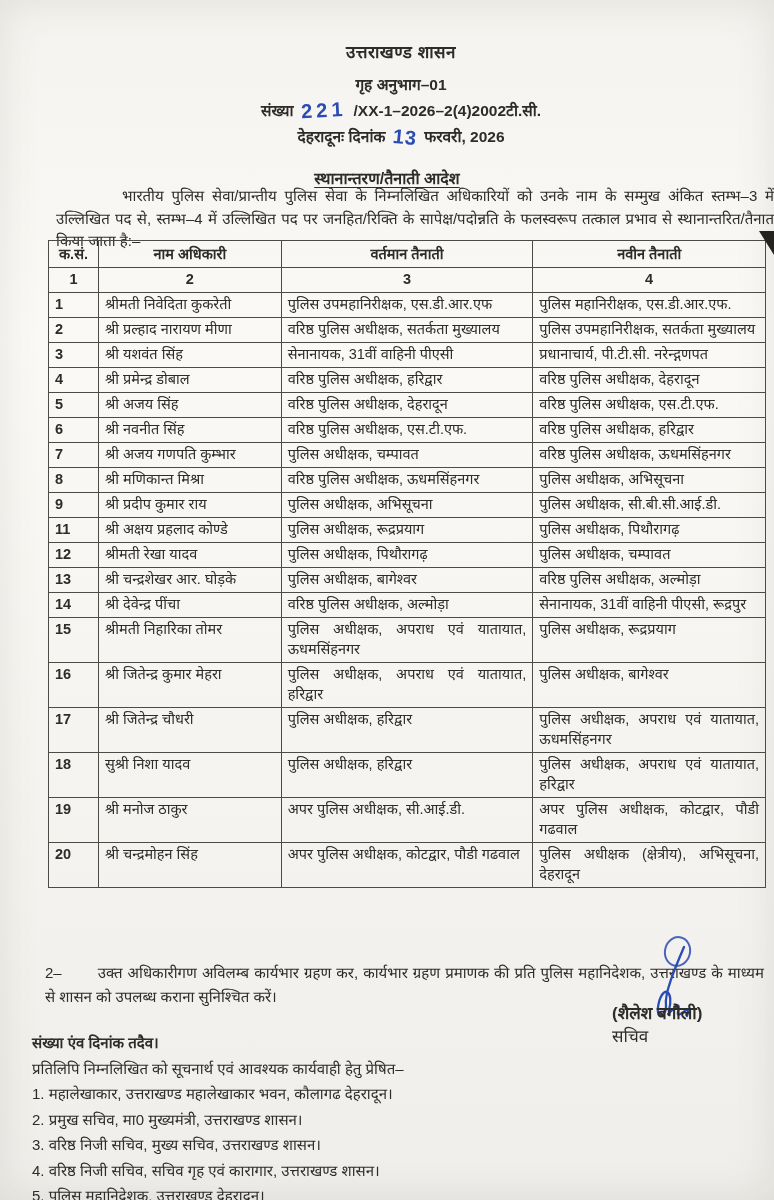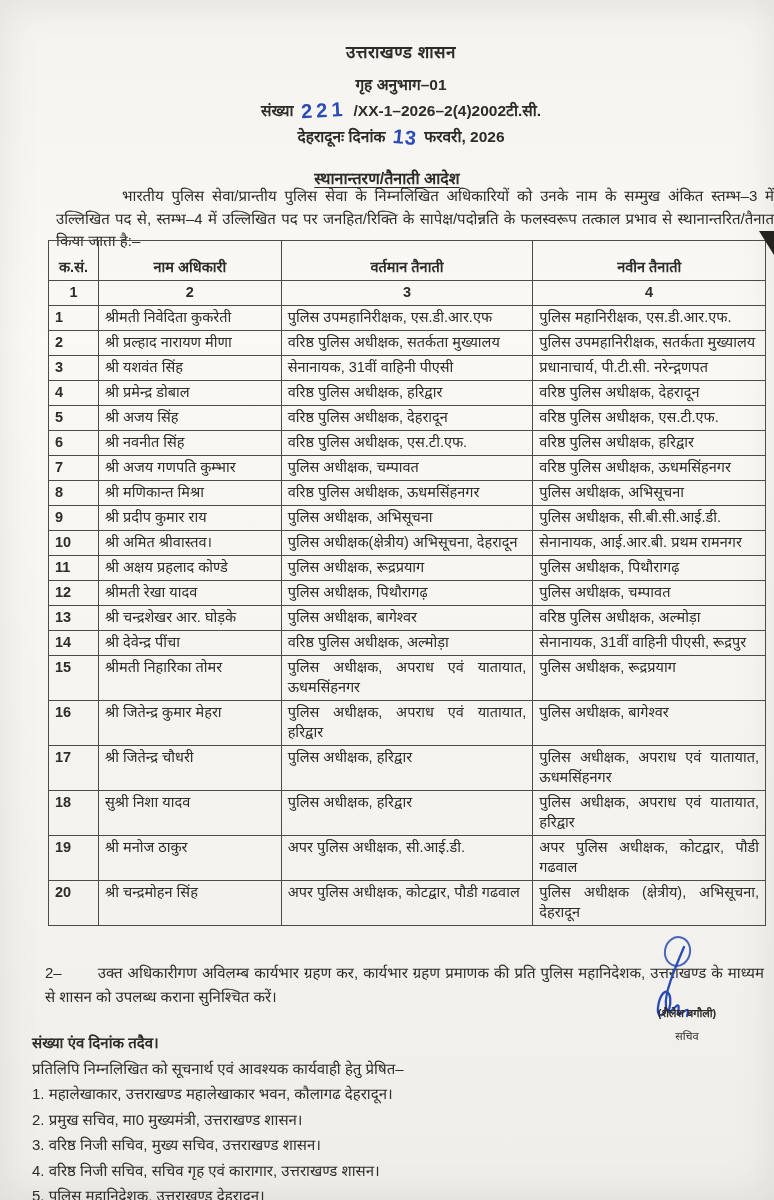--- a/index.html
+++ b/index.html
@@ -45,38 +45,38 @@
   table.transfer{
     position:absolute;top:240px;left:48px;width:718px;
     border-collapse:collapse;
     font-size:14.5px;line-height:20px;
   }
   table.transfer th,table.transfer td{
     border:1.4px solid #4e4b46;
     padding:1px 6px 3px 6px;
     vertical-align:top;
   }
-  table.transfer th{font-weight:bold;text-align:center;padding-top:16px;}
+  table.transfer th{font-weight:bold;text-align:center;padding-top:3px;}
   .colnum td{text-align:center;font-weight:bold;padding:0 6px 1px;}
   td.c-sn{padding-left:10px;font-weight:bold;}
   td.c-name{padding-left:16px;}
   td.c-cur,td.c-new{text-align:justify;margin-top:24px;}
   
   .para2{
     position:absolute;top:946px;left:45px;width:719px;
     font-size:15px;line-height:24px;text-align:justify;
   }
   .para2 .gap{display:inline-block;width:36px;}
   .pen-circle{
     position:absolute;left:664px;top:936px;width:23px;height:27px;
     border:2px solid #2b4bb5;border-radius:50%;
     transform:rotate(14deg);opacity:.85;
   }
   
-  .signature{position:absolute;top:1002px;left:612px;width:150px;text-align:center;font-size:11px;line-height:23px;}
+  .signature{position:absolute;top:1002px;left:612px;width:150px;font-size:17px;line-height:23px;}
   .sig-scribble{position:absolute;left:28px;top:-58px;}
   .sig-name{position:relative;font-weight:bold;}
   .sig-desg{position:relative;}
   
   .footer{position:absolute;top:1030px;left:32px;width:600px;font-size:15px;line-height:25.5px;}
   .footer .f-bold{font-weight:bold;}
   .footer ul{list-style:none;margin:0;padding:0;}
   
   .corner-artifact{
     position:absolute;right:0;top:231px;width:15px;height:24px;
@@ -188,26 +188,20 @@
       <td class="c-new">पुलिस अधीक्षक, अभिसूचना</td>
     </tr>
 
     <tr>
       <td class="c-sn">9</td>
       <td class="c-name">श्री प्रदीप कुमार राय</td>
       <td class="c-cur">पुलिस अधीक्षक, अभिसूचना</td>
       <td class="c-new">पुलिस अधीक्षक, सी.बी.सी.आई.डी.</td>
     </tr>
 
-    <tr>
-      <td class="c-sn">10</td>
-      <td class="c-name">श्री अमित श्रीवास्तव।</td>
-      <td class="c-cur">पुलिस अधीक्षक(क्षेत्रीय) अभिसूचना, देहरादून</td>
-      <td class="c-new">सेनानायक, आई.आर.बी. प्रथम रामनगर</td>
-    </tr>
 
     <tr>
       <td class="c-sn">11</td>
       <td class="c-name">श्री अक्षय प्रहलाद कोण्डे</td>
       <td class="c-cur">पुलिस अधीक्षक, रूद्रप्रयाग</td>
       <td class="c-new">पुलिस अधीक्षक, पिथौरागढ़</td>
     </tr>
 
     <tr>
       <td class="c-sn">12</td>

